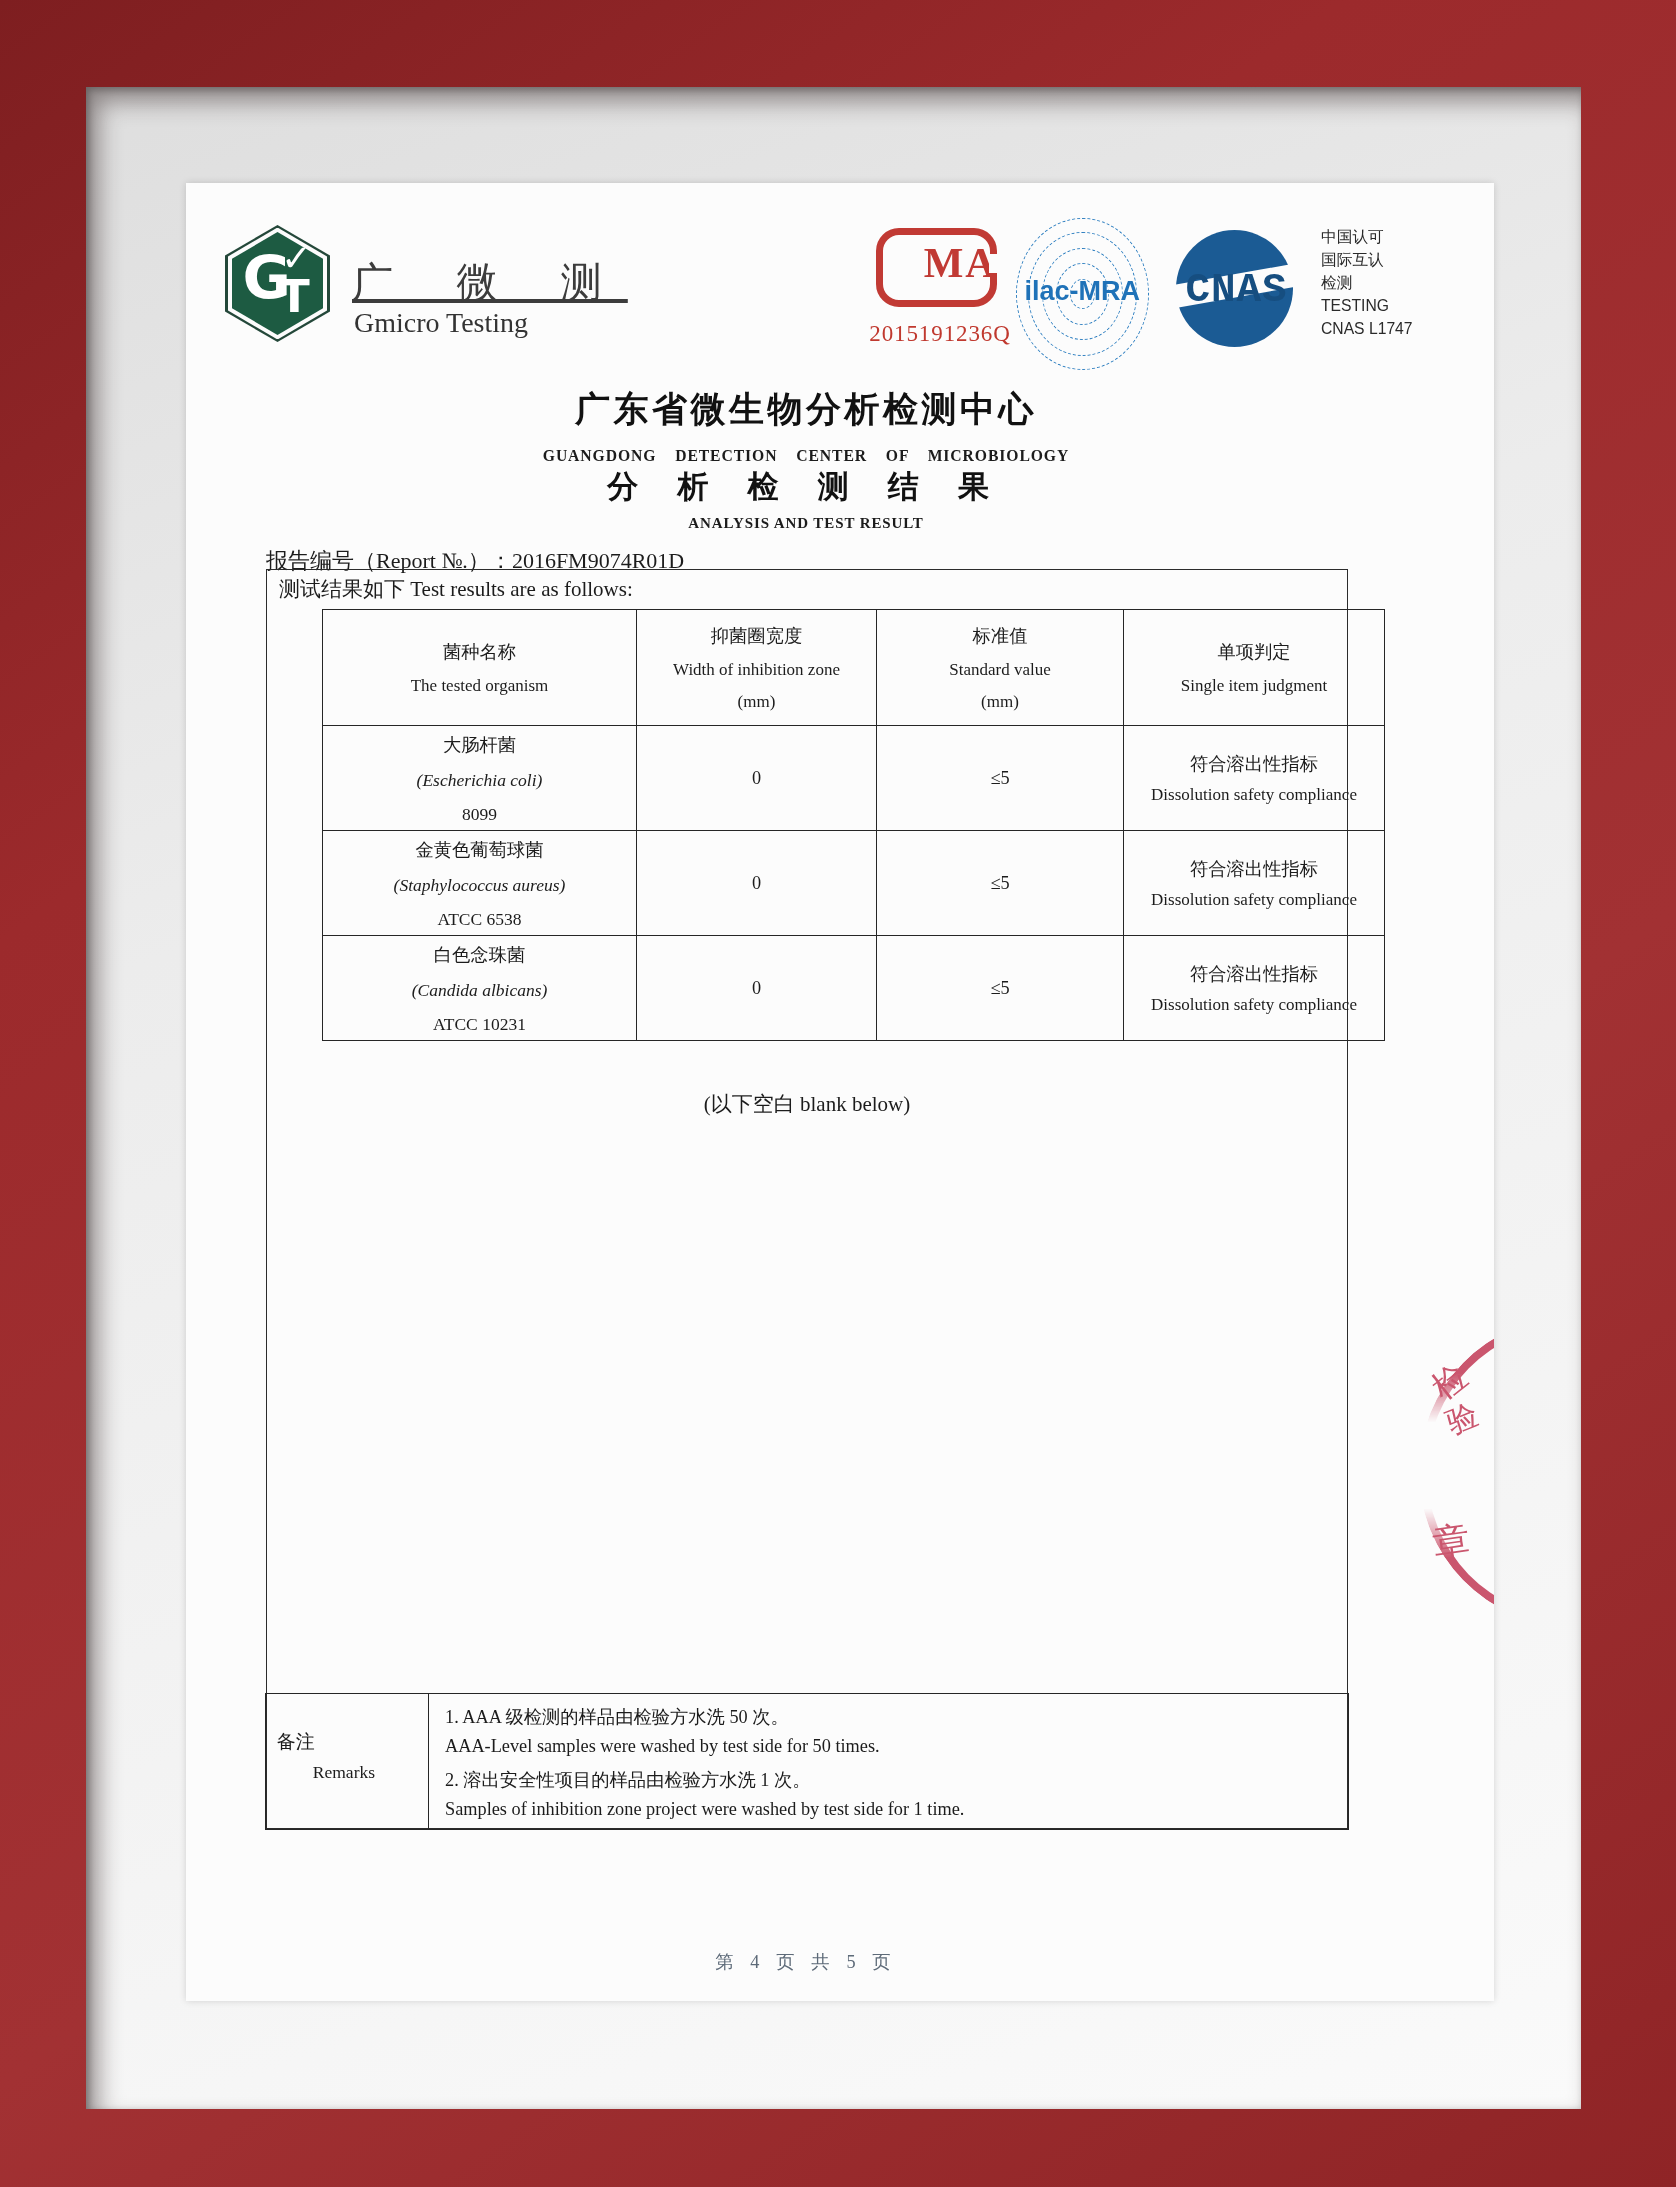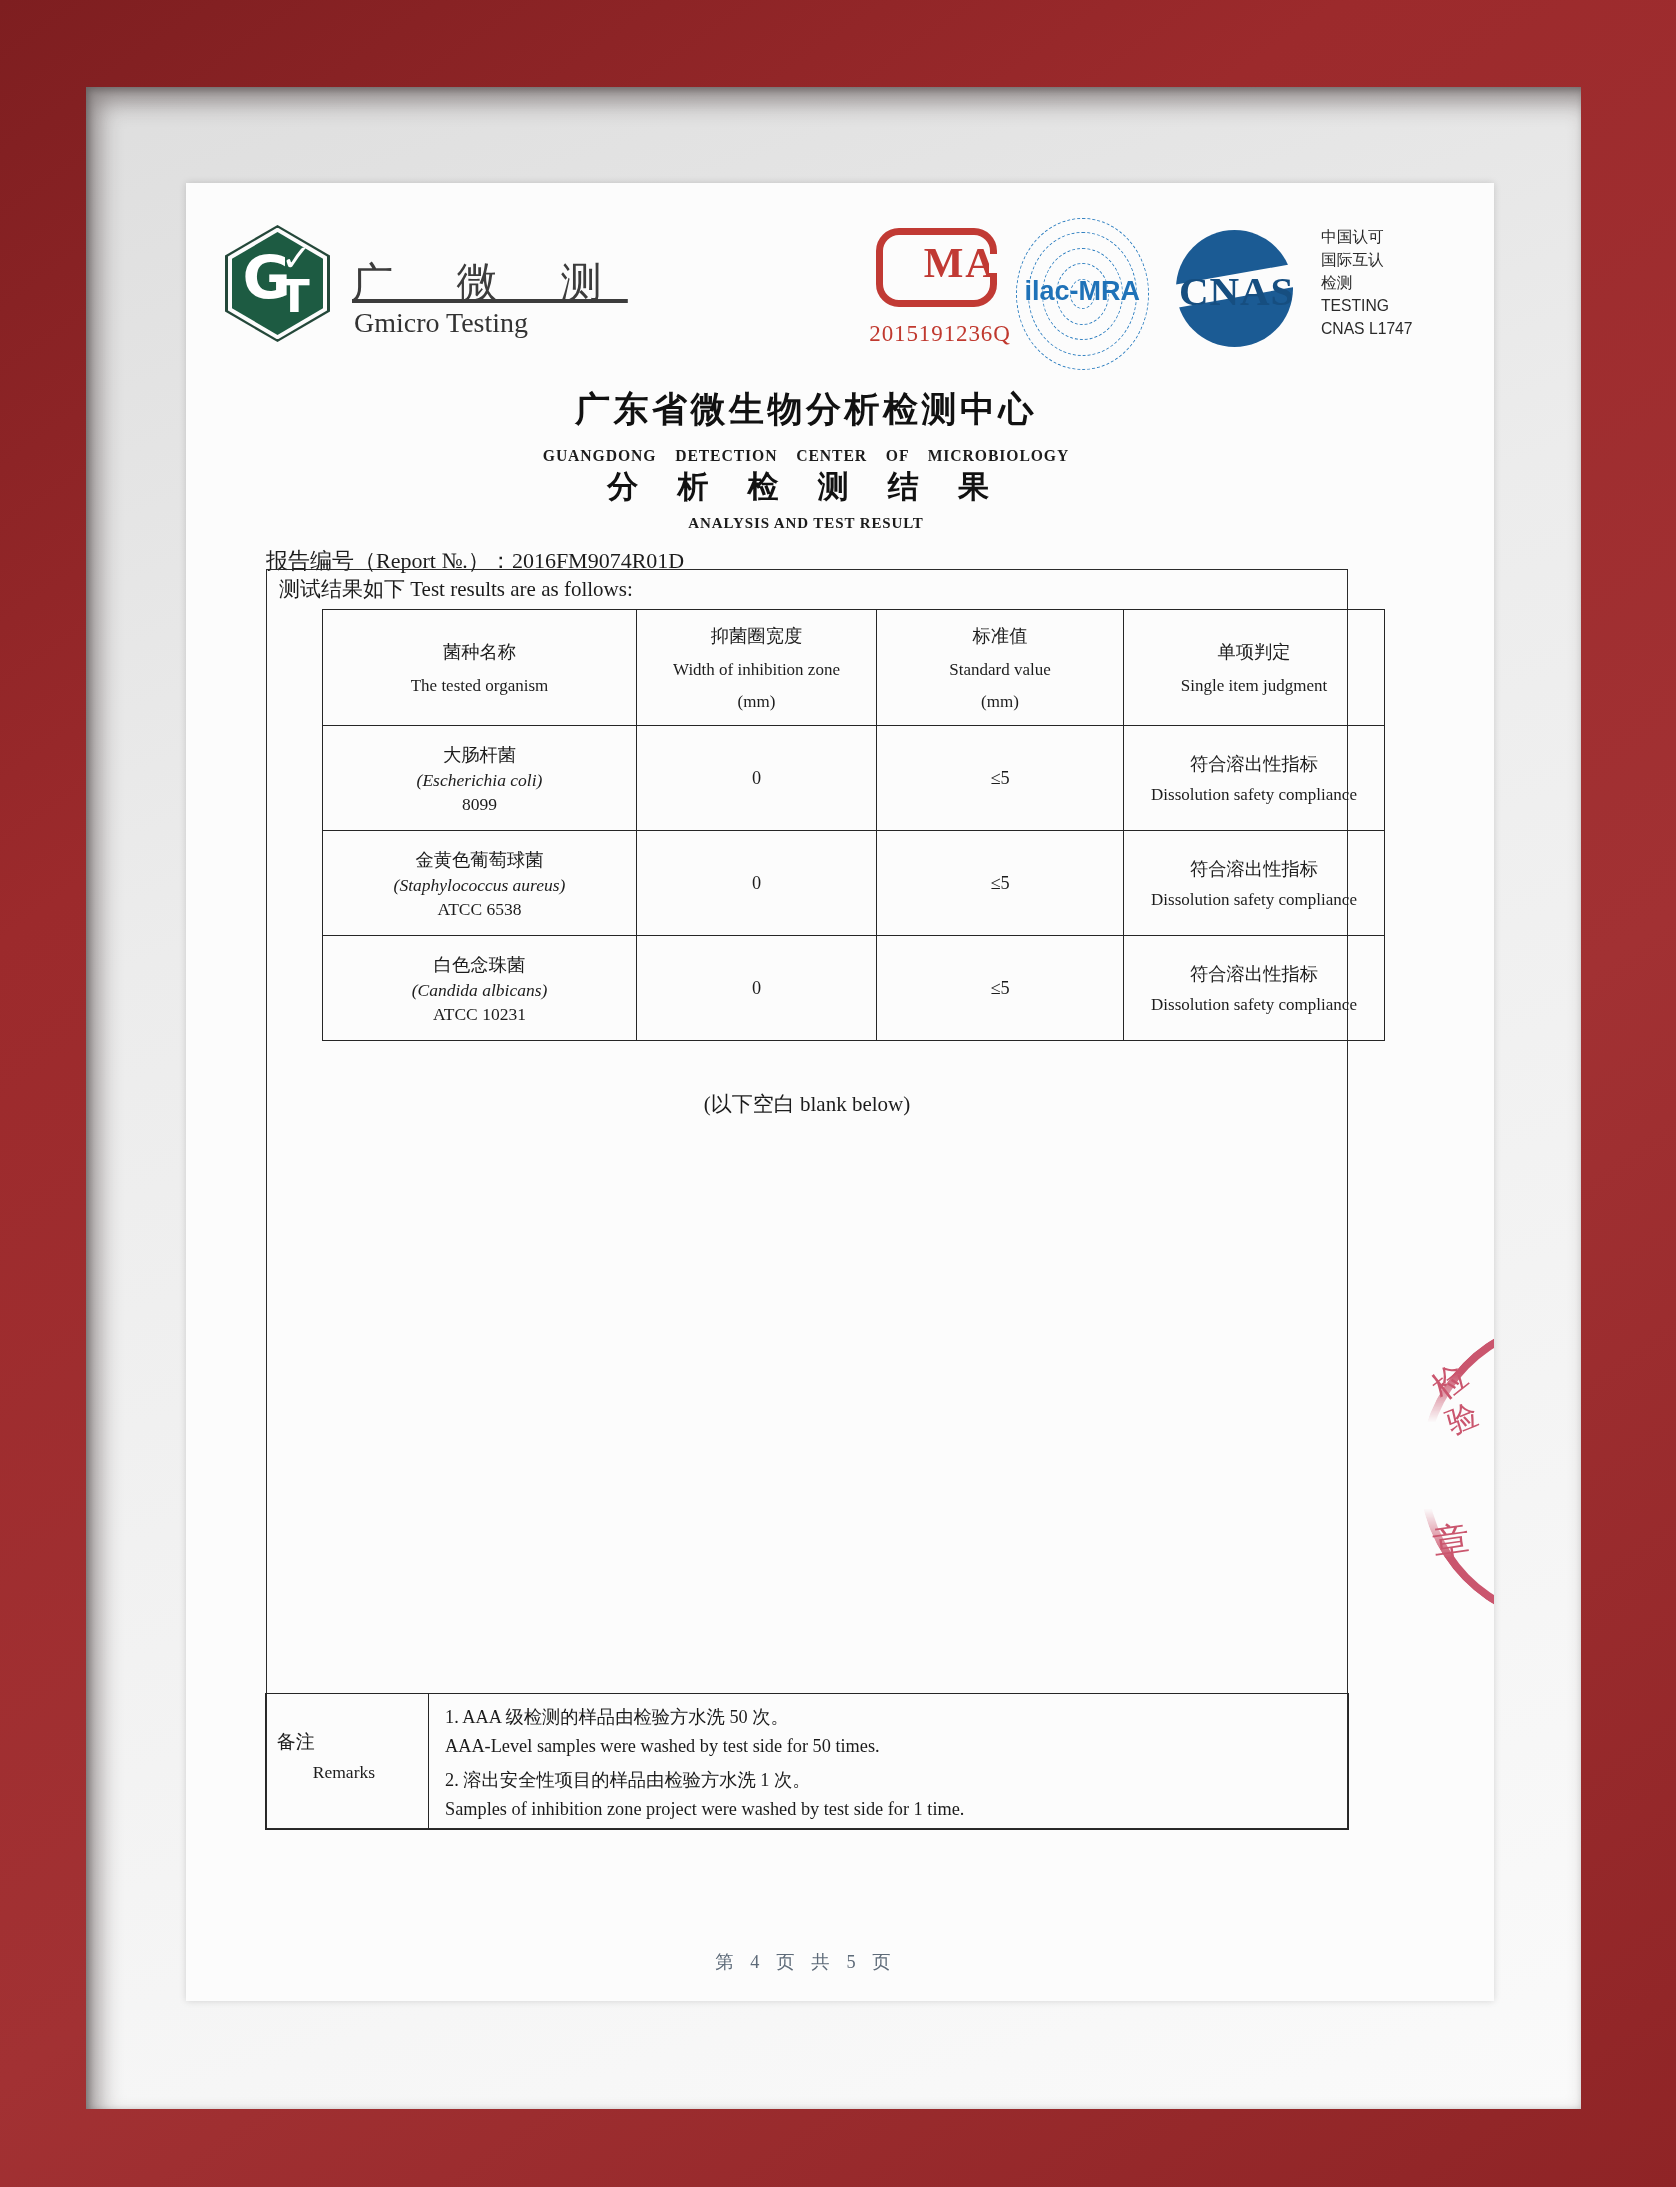--- a/index.html
+++ b/index.html
@@ -33,21 +33,21 @@
   .ilac .r1{inset:0;}
   .ilac .r2{inset:14px 12.2px;}
   .ilac .r3{inset:30px 26px;}
   .ilac .r4{inset:45px 40px;}
   .ilac .r5{inset:61px 54px;}
   .ilac .txt{position:absolute;left:-12.2px;top:58px;width:157px;text-align:center;font-family:"Liberation Sans","DejaVu Sans",sans-serif;
              font-weight:bold;font-size:27px;color:#1f72b8;text-shadow:0 0 3.5px #fcfcfc;}
   .cnas{position:absolute;left:974px;top:42px;width:153px;height:129px;}
   .cnas .disc{position:absolute;left:15.7px;top:5.2px;width:117px;height:117px;background:#1b5b94;border-radius:50%;}
   .cnas .band{position:absolute;left:-3.5px;top:49px;width:159px;height:23px;background:#fcfcfc;transform:rotate(-10deg);}
-  .cnas .txt{position:absolute;left:0;top:42px;width:100%;text-align:center;font-weight:bold;font-size:41px;color:#164e80;letter-spacing:0.9px;}
+  .cnas .txt{position:absolute;left:0;top:42px;width:100%;text-align:center;font-weight:bold;font-size:41px;color:#164e80;letter-spacing:0.9px;font-family:Liberation Mono, monospace;}
   .acc{position:absolute;left:1135px;top:42px;font-family:"Liberation Sans","DejaVu Sans",sans-serif;font-size:15.7px;line-height:23px;color:#2a2a2a;}
 
   
   .cblock{position:absolute;left:80px;width:1080px;text-align:center;}
   .t-org-cn{top:203px;font-size:35px;font-weight:bold;letter-spacing:3.5px;color:#111;}
   .t-org-en{top:264px;font-size:15.7px;font-weight:bold;word-spacing:14px;letter-spacing:0.9px;}
   .t-res-cn{top:283px;font-size:31px;font-weight:bold;letter-spacing:15.7px;color:#111;}
   .t-res-en{top:332px;font-size:15px;font-weight:bold;letter-spacing:0.9px;}
   .report{position:absolute;left:80px;top:363px;font-size:22px;}
 
@@ -56,21 +56,21 @@
   .intro{position:absolute;left:12px;top:5.2px;font-size:21px;}
   table.results{position:absolute;left:10px;top:39px;width:1063px;border-collapse:collapse;table-layout:fixed;margin-left:45px;}
   table.results td{border:1.7px solid #262626;text-align:center;vertical-align:middle;padding:0;}
   tr.hdr{height:116px;}
   tr.row{height:105px;}
   .hcell{display:flex;flex-direction:column;justify-content:center;gap:12.2px;}
   .cn20{font-size:18.3px;}
   .en19{font-size:17px;}
   .lat{font-style:italic;font-size:17.5px;}
   .strain{font-size:17.5px;}
-  .orgcell{display:flex;flex-direction:column;justify-content:flex-start;gap:3px;}
+  .orgcell{display:flex;flex-direction:column;justify-content:flex-start;gap:13px;}
   .val{font-size:18.3px;}
   .judge{display:flex;flex-direction:column;justify-content:flex-start;gap:8.7px;}
   .blank-note{position:absolute;left:0;top:520px;width:100%;text-align:center;font-size:21px;}
 
   
   .remarks{position:absolute;left:-1.7px;right:-1.7px;bottom:-1.7px;height:135px;border:1.7px solid #262626;}
   .rem-label{position:absolute;left:0;top:0;bottom:0;width:162px;border-right:1.7px solid #262626;}
   .rem-cn{position:absolute;left:10.5px;top:35px;font-size:19px;}
   .rem-en{position:absolute;left:10.5px;top:68px;font-size:17.5px;margin-left:36px;}
   .rem-lines{position:absolute;left:163px;right:0;top:0;bottom:0;}

